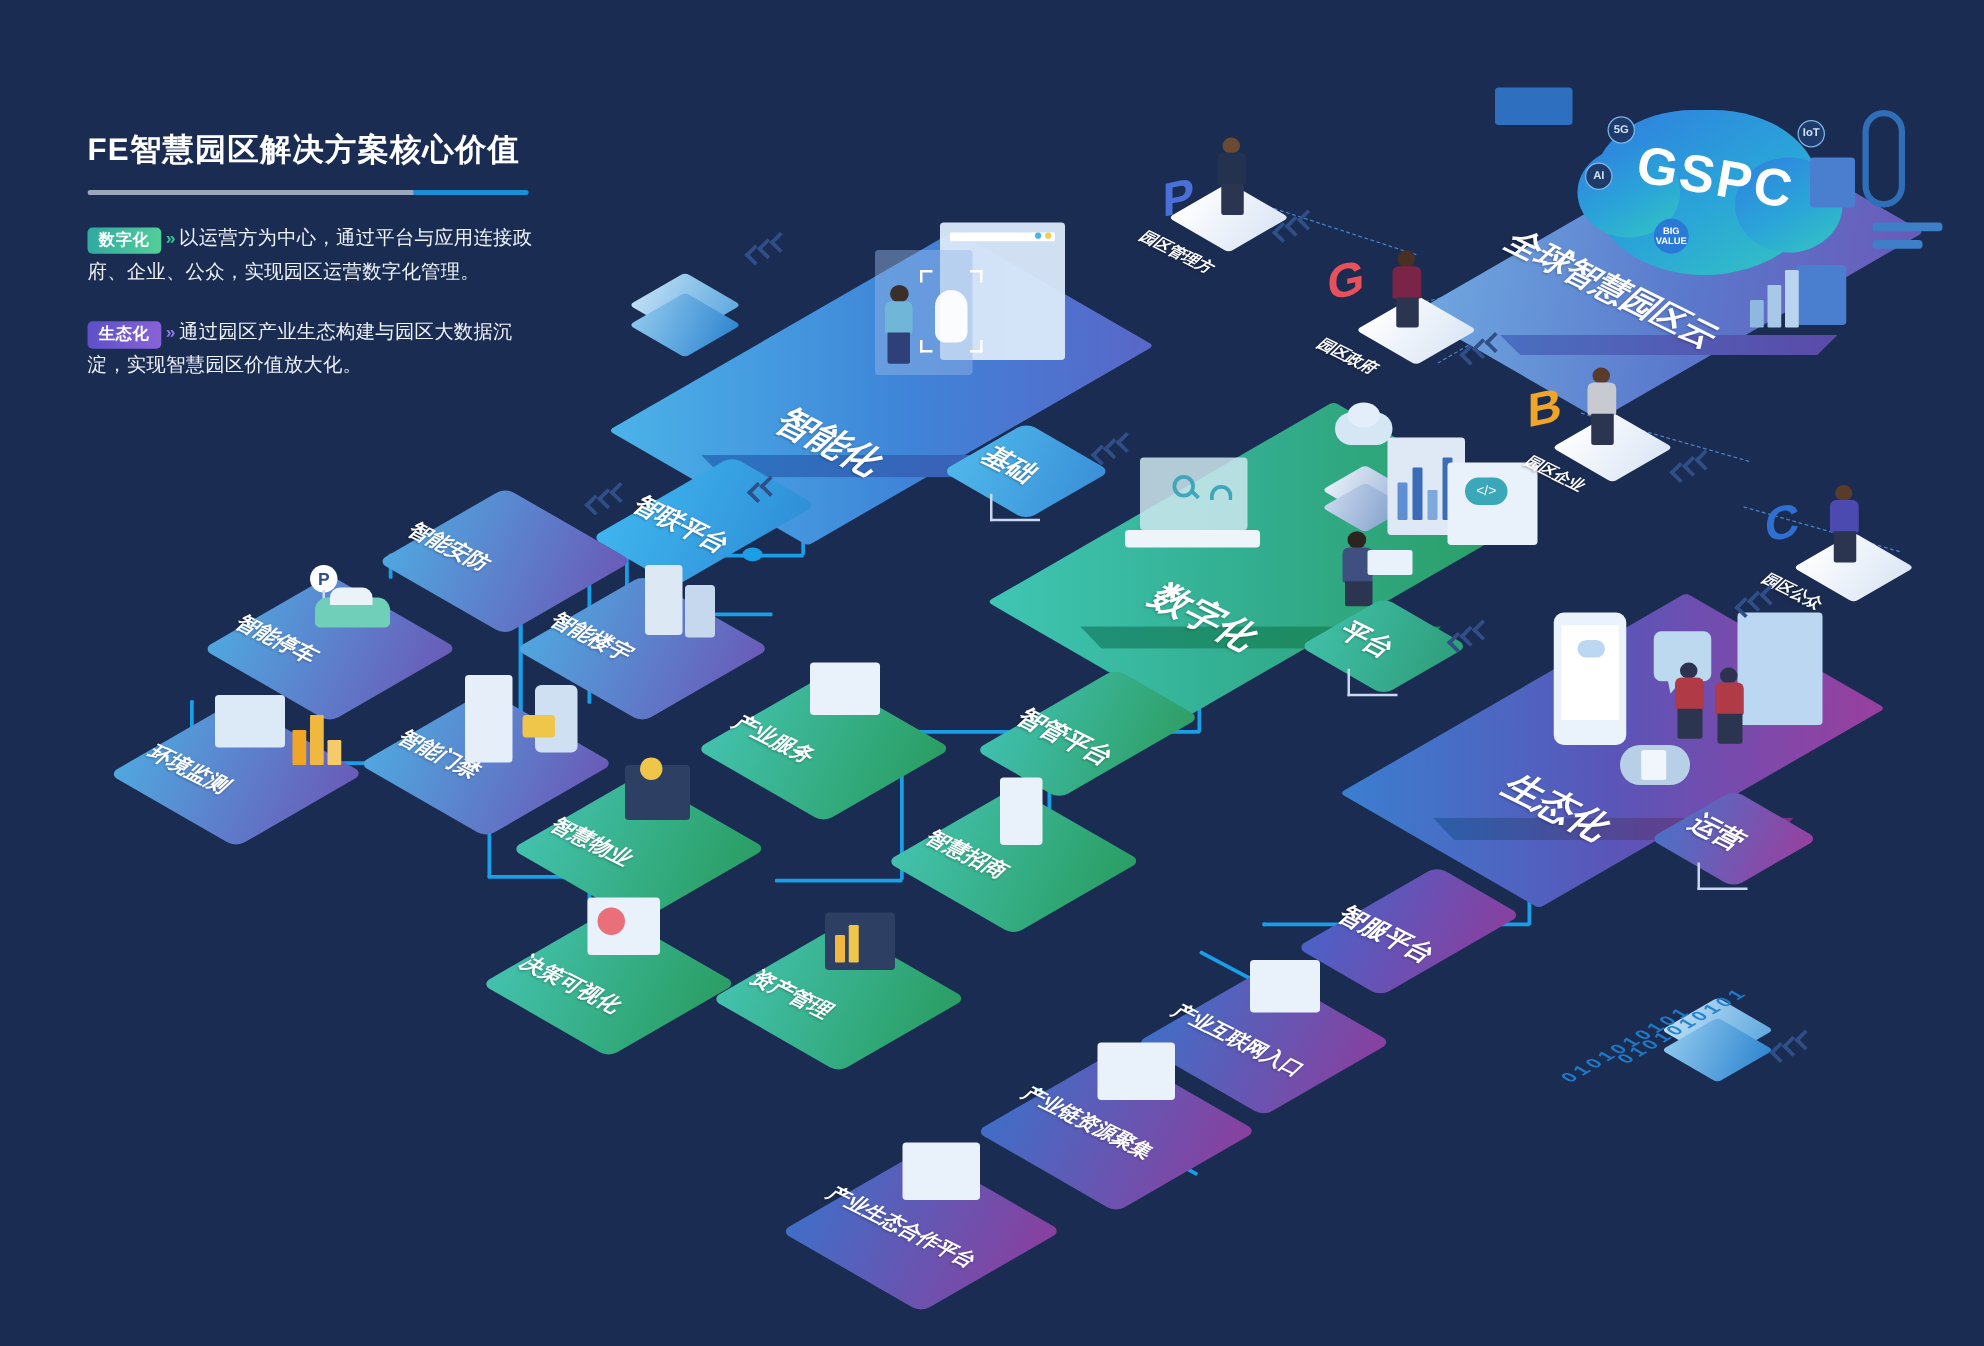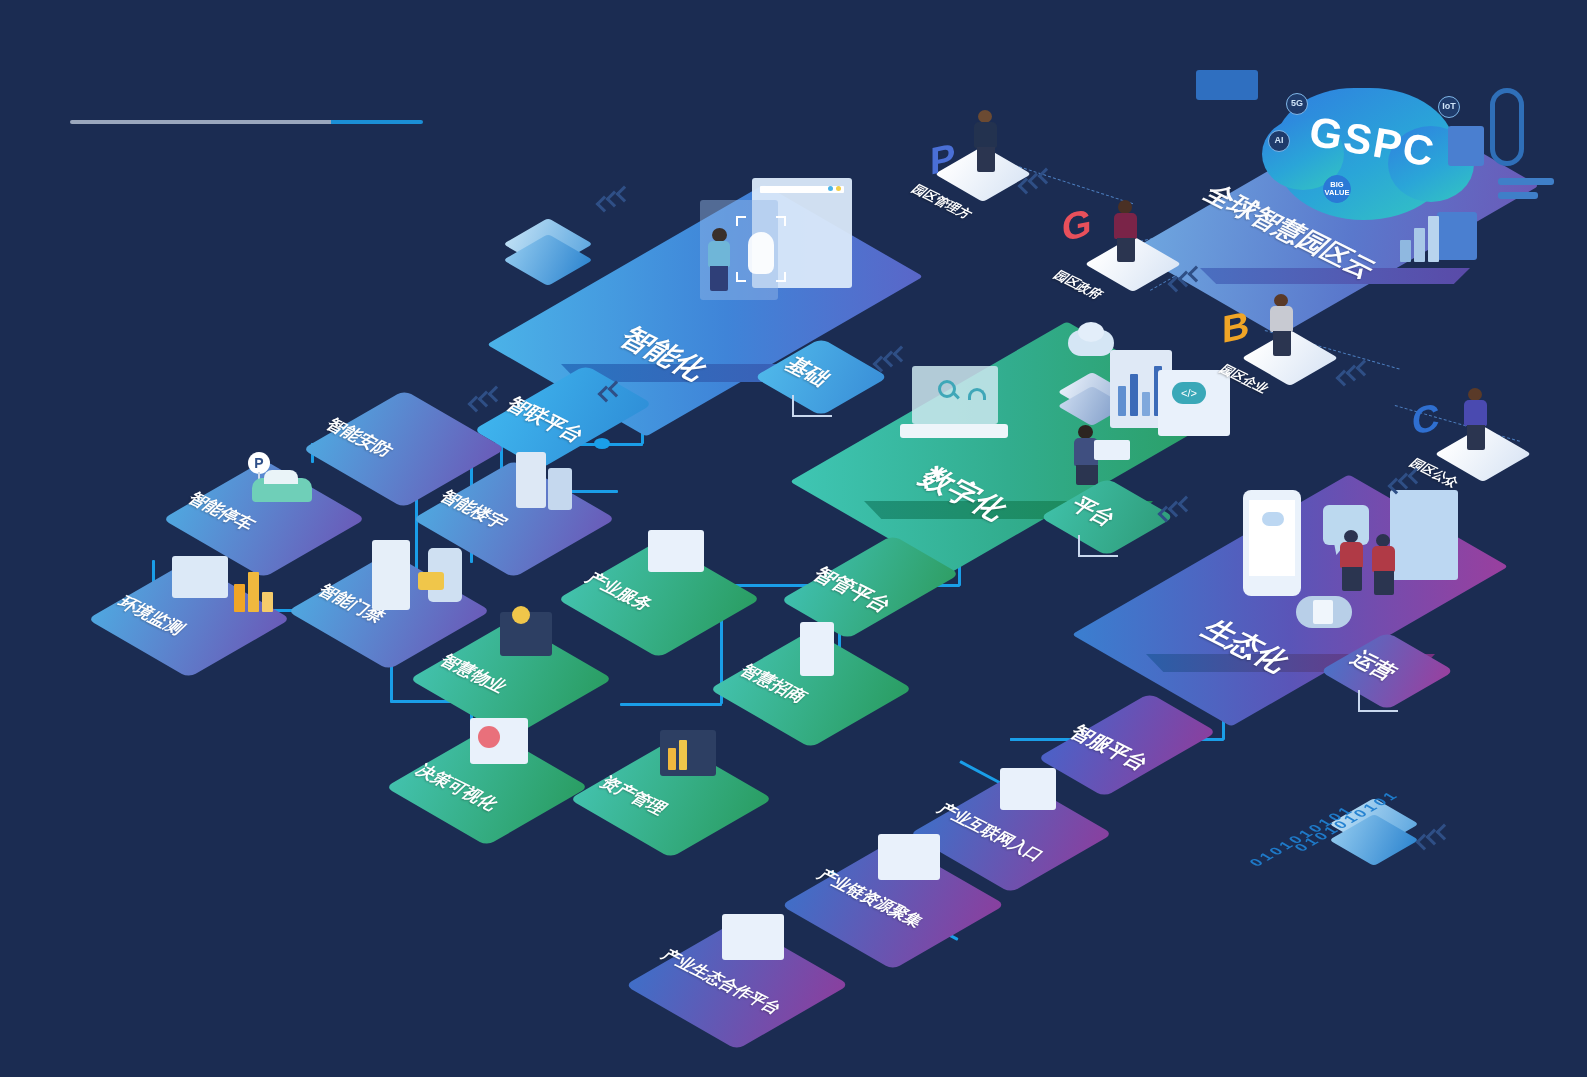--- a/index.html
+++ b/index.html
@@ -153,27 +153,40 @@
     position:absolute; border-radius:4px;
     transform:rotate(-30deg) skewX(30deg) scaleY(0.8622);
   }
 </style>
 </head>
 <body>
 
 <div id="stage">
 
   <div class="panel">
+    <div class="title-cn">FE智慧园区解决方案核心价值</div>
     <div class="divider">
       <div class="seg-gray"></div>
       <div class="seg-blue"></div>
     </div>
 
 
-
+    <div class="para">
+      <p class="ptext">
+        <span class="lead">
+          <span class="badge b-digi">数字化</span><span class="arrows ar-digi">»</span></span><span>以运营方为中心，通过平台与应用连接政府、企业、公众，实现园区运营数字化管理。</span>
+      </p>
+    </div>
+
+    <div class="para">
+      <p class="ptext">
+        <span class="lead">
+          <span class="badge b-eco">生态化</span><span class="arrows ar-eco">»</span></span><span>通过园区产业生态构建与园区大数据沉淀，实现智慧园区价值放大化。</span>
+      </p>
+    </div>
   </div>
 
   <div>
 
     <div class="line v" style="left:641px; top:382px; height:62px;"></div>
     <div class="line h" style="left:415px; top:443px; width:228px;"></div>
     <div class="dot" style="left:594px; top:438px;"></div>
     <div class="line h" style="left:415px; top:443px; width:2.6px; height:165px;"></div>
     <div class="line v" style="left:415px; top:443px; height:168px;"></div>
     <div class="line h" style="left:152px; top:609px; width:265px;"></div>

